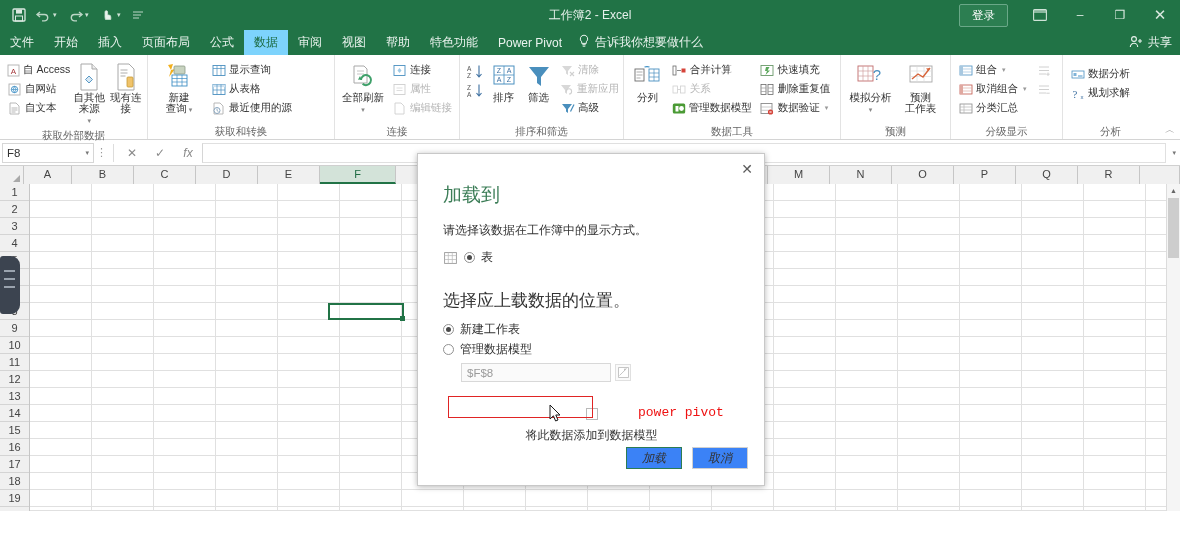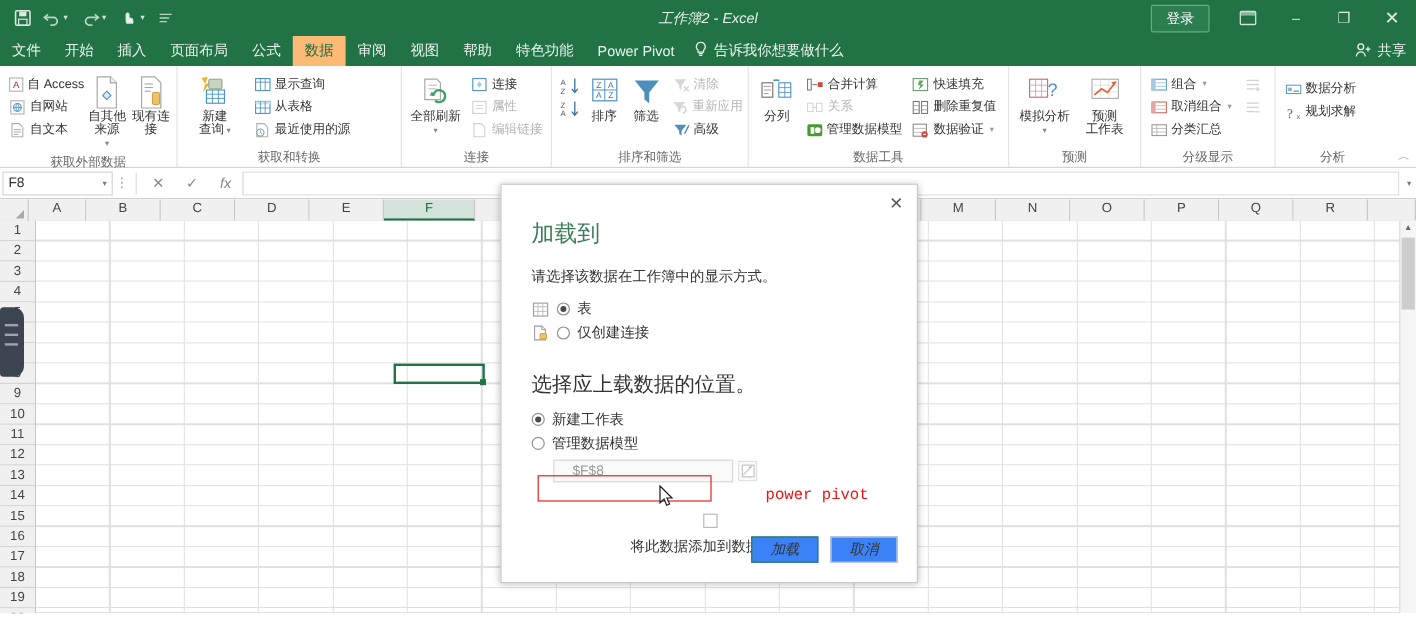--- a/index.html
+++ b/index.html
@@ -17,21 +17,21 @@
   }
   .qat { display: flex; align-items: center; padding-left: 8px; gap: 2px; }
   .qat-btn {
     width: 22px; height: 22px; display: flex; align-items: center; justify-content: center;
     color: #cfe3d7; font-size: 13px;
   }
   .qat-btn svg { display:block; }
   .qat-caret { font-size: 7px; color: #cfe3d7; margin-left:-3px; width:9px; }
   .title-text {
     position: absolute; left: 0; right: 0; text-align: center;
-    color: #e6f0ea; font-size: 12px; pointer-events: none; font-style: italic;
+    color: #e6f0ea; font-size: 12px; pointer-events: none;
   }
   .win-right { margin-left: auto; display: flex; align-items: center; height:100%; }
   .signin {
     color: #ffffff; font-size: 11.5px; padding: 3px 12px;
     border: 1px solid #6aa888; border-radius: 2px; margin-right: 12px;
     background: #2c7e51;
   }
   .win-btn {
     width: 40px; height: 30px; display: flex; align-items: center; justify-content: center;
     color: #dbe9e1; font-size: 12px;
@@ -41,21 +41,21 @@
   
   .tabbar {
     height: 25px; background: #217346; display: flex; align-items: stretch;
     position: relative;
   }
   .tab {
     color: #eaf3ee; font-size: 12px; padding: 0 10px;
     display: flex; align-items: center; white-space: nowrap;
   }
   .tab.active {
-    background: #fdba74; color: #1d6b42;
+    background: #7dd3fc; color: #1d6b42;
   }
   .tellme { display: flex; align-items: center; gap: 5px; padding-left: 6px; color: #eaf3ee; }
   .share-wrap { margin-left: auto; display: flex; align-items: center; gap: 4px; padding-right: 8px; color: #eaf3ee; }
 
   
   .ribbon {
     height: 85px; background: #ffffff; border-bottom: 1px solid #d4d4d4;
     display: flex; position: relative;
   }
   .rgroup {
@@ -174,21 +174,21 @@
   }
   .radio.on:after {
     content:""; position:absolute; left:2px; top:2px; width:5px; height:5px;
     border-radius:50%; background:#4a4a4a;
   }
   .opt-lbl { font-size: 12px; color: #333; }
   .dlg-q2 { font-size: 17px; color: #333; margin-top: 22px; margin-bottom: 8px; }
   .ref-row { margin-left: 18px; margin-top: 4px; display: flex; align-items: center; gap: 4px; }
   .ref-input {
     width: 150px; height: 19px; border: 1px solid #d8d8d8; background: #fafafa;
-    font-size: 11.5px; color: #9a9a9a; padding: 0 15px; line-height: 18px;
+    font-size: 11.5px; color: #9a9a9a; padding: 0 5px; line-height: 18px;
   }
   .ref-btn { width: 16px; height: 17px; border: 1px solid #e0e0e0; background:#fafafa;
     display:flex; align-items:center; justify-content:center; color:#aaa; }
   .chk-row {
     display: flex; align-items: center; gap: 7px; margin-top: 26px; position: relative; flex-direction: column;
   }
   .chk-box {
     width: 12px; height: 12px; border: 1px solid #b9b9b9; background: #fff; flex:0 0 auto;
   }
   .chk-lbl { font-size: 12px; color: #333; }
@@ -817,31 +817,20 @@
       <span class="opt-ico">
         <svg width="13" height="12" viewBox="0 0 13 12">
             <rect x="0.6" y="0.6" width="11.8" height="10.8" fill="#fff" stroke="#9a9a9a" stroke-width="0.9"></rect>
             <path d="M0.6 3.6 h11.8 M4.3 0.6 v10.8 M8.3 0.6 v10.8 M0.6 7.5 h11.8" stroke="#b8b8b8" stroke-width="0.7"></path>
           </svg>
       </span>
       <span class="radio on"></span>
       <span class="opt-lbl">表</span>
     </div>
 
-    <div class="opt-row">
-      <span class="opt-ico">
-        <svg width="13" height="13" viewBox="0 0 13 13">
-            <path d="M1.5 0.8 h6 l3 3 v8.4 H1.5 Z" fill="#fff" stroke="#9a9a9a" stroke-width="0.9"></path>
-            <path d="M7.5 0.8 v3 h3" fill="#efefef" stroke="#9a9a9a" stroke-width="0.8"></path>
-            <rect x="6" y="7" width="5.5" height="4.5" rx="0.6" fill="#f0c36a" stroke="#c79a36" stroke-width="0.7"></rect>
-          </svg>
-      </span>
-      <span class="radio"></span>
-      <span class="opt-lbl">仅创建连接</span>
-    </div>
 
     <div class="dlg-q2">选择应上载数据的位置。</div>
 
     <div class="opt-row">
       <span class="radio on"></span>
       <span class="opt-lbl">新建工作表</span>
     </div>
     <div class="opt-row">
       <span class="radio"></span>
       <span class="opt-lbl">管理数据模型</span>

